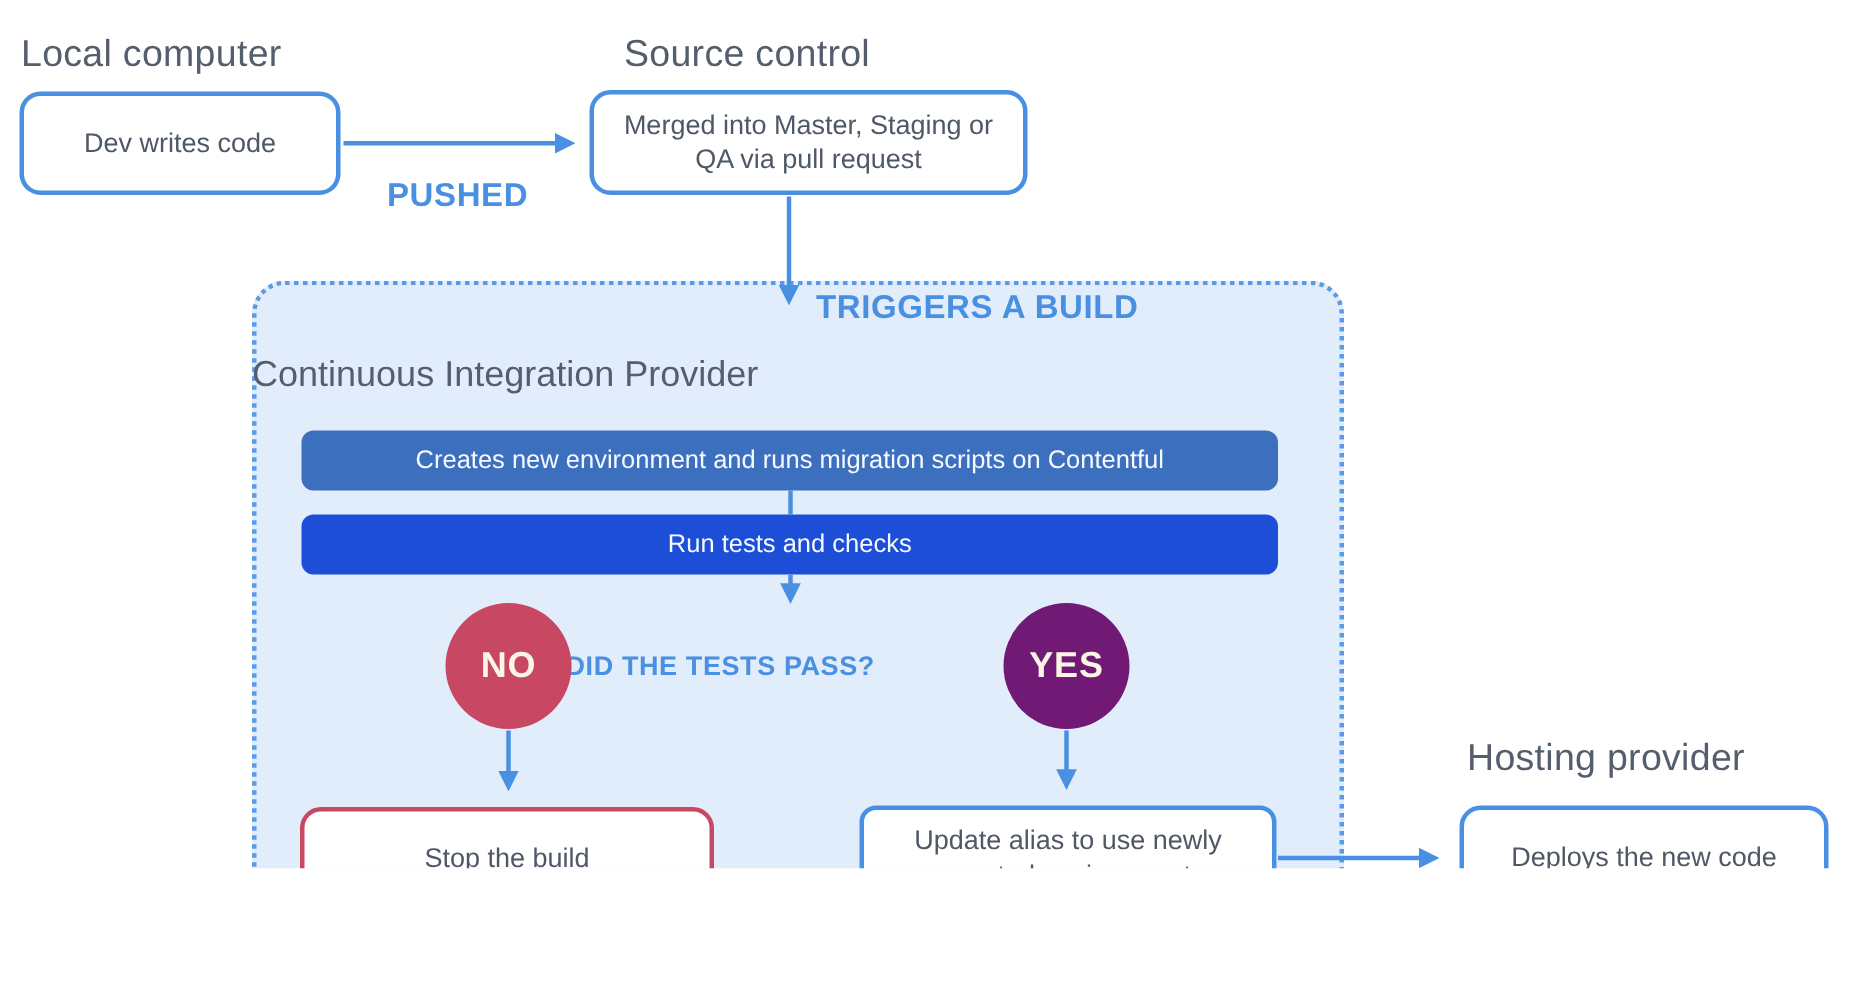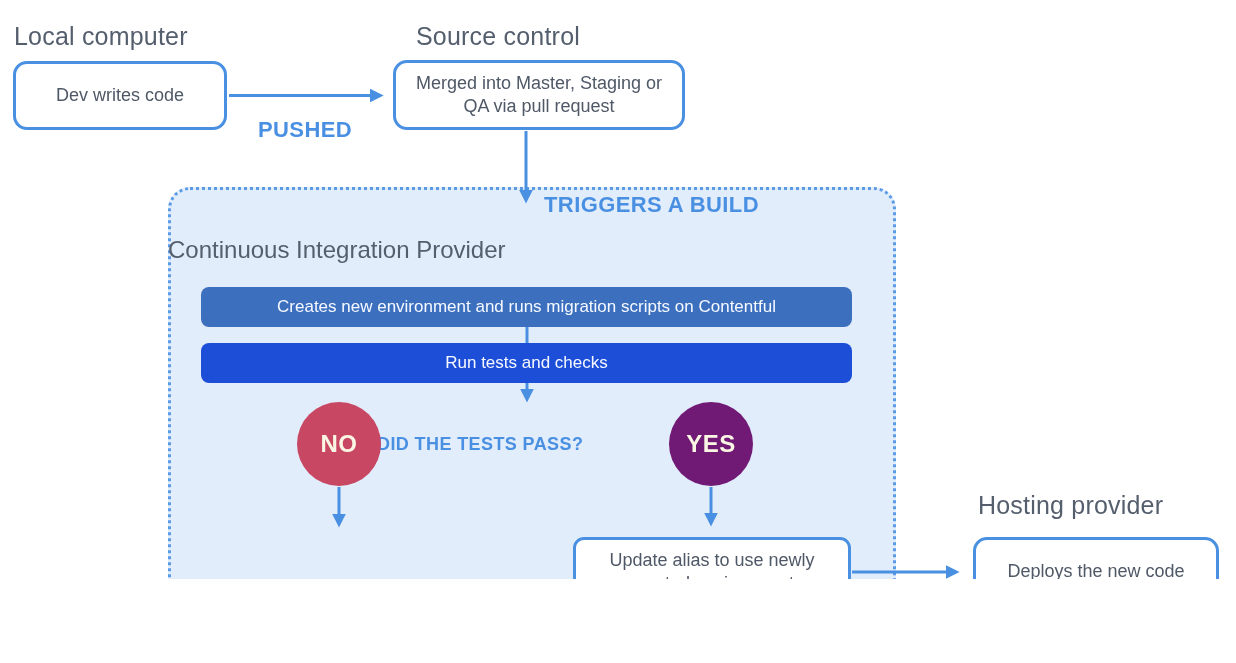--- a/index.html
+++ b/index.html
@@ -143,20 +143,21 @@
   <div class="bar dark">Creates new environment and runs migration scripts on Contentful</div>
 
   <div class="bar mid">Run tests and checks</div>
 
   <div class="question">DID THE TESTS PASS?</div>
 
   <div class="circle no">NO</div>
 
   <div class="circle yes">YES</div>
 
+  <div class="node red" style="left:200px; top:538px; width:276px; height:69px;">Stop the build</div>
 
   <div class="node" style="left:573px; top:537px; width:278px; height:70px;border-radius:11px;">Update alias to use newly created environment</div>
 
   <div class="node" style="left:973px; top:537px; width:246px; height:70px;">Deploys the new code</div>
 
   <div class="edge-label" style="left:258px; top:117px;">PUSHED</div>
 
   <div class="edge-label" style="left:544px; top:162px;margin-top:30px;">TRIGGERS A BUILD</div>
 
   <svg class="arrows" viewBox="0 0 1236 663" xmlns="http://www.w3.org/2000/svg">

